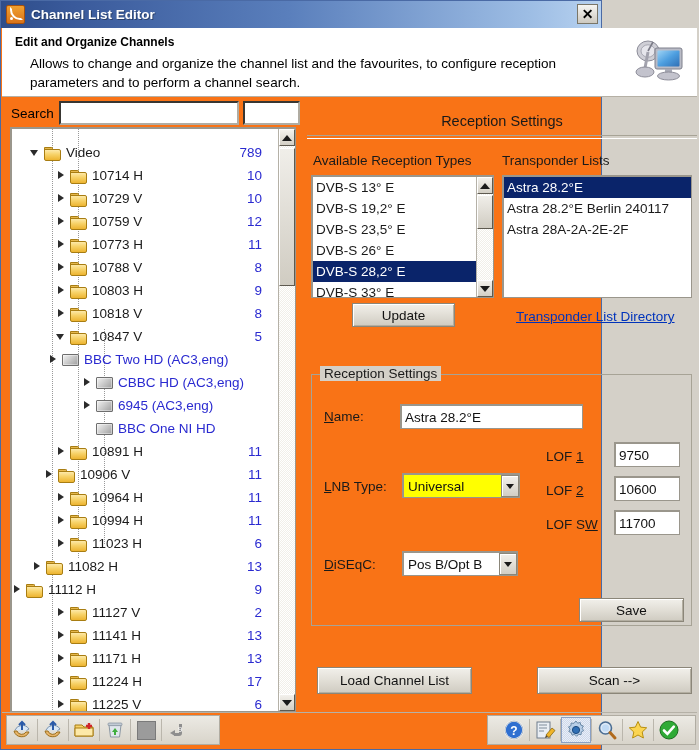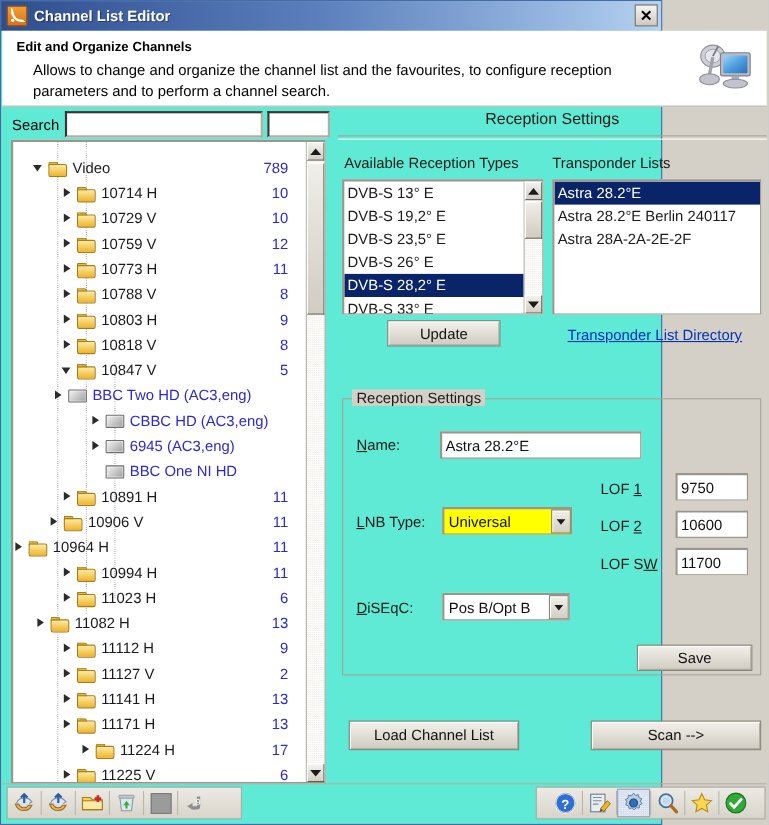--- a/index.html
+++ b/index.html
@@ -5,21 +5,21 @@
   html,body{margin:0;padding:0;}
   body{
     width:699px;height:750px;overflow:hidden;
     font-family:"Liberation Sans", sans-serif;
     font-size:13px;
     background:#d4d0c8;
     -webkit-font-smoothing:none;
   }
   #app{
     position:relative;width:602px;height:750px;
-    background:#5eead4;
+    background:#f97316;
     border:1px solid #4a6aa5;
     box-sizing:border-box;
   }
 
   
   .titlebar{
     position:absolute;left:0;top:0;width:100%;height:27px;
     background:linear-gradient(to right,#2e4d8a 0%,#3a5a9b 12%,#5a7fbc 48%,#9dbde4 88%,#b8d2f0 100%);
     display:flex;align-items:center;
     box-sizing:border-box;
@@ -190,21 +190,21 @@
   .sb-btn.down i{border-top:6px solid #1a1a1a;border-left:5px solid transparent;border-right:5px solid transparent;}
   .sb-thumb{
     position:absolute;left:0;width:16px;
     background:linear-gradient(to bottom,#f0eee9,#d0ccc2);
     border:1px solid #5e5a50;border-top-color:#fff;border-left-color:#fff;
     box-sizing:border-box;cursor:pointer;
   }
 
   
   .rightpane{
-    position:absolute;left:306px;top:98px;width:390px;height:613px;
+    position:absolute;left:306px;top:110px;width:390px;height:613px;
     box-sizing:border-box;
   }
   .rp-title{
     position:absolute;left:0;top:2px;width:390px;text-align:center;
     font-size:14.5px;color:#1a1a1a;
   }
   .rp-sep{
     position:absolute;left:0;top:24px;width:390px;height:2px;
     border-top:1px solid #a7a396;border-bottom:1px solid #fff;
   }
@@ -419,21 +419,21 @@
           <span class="ico-folder"></span>
           <span class="tlabel">10891 H</span>
           <span class="tcount">11</span>
         </div>
         <div class="trow" style="padding-left: 32px;">
           <span class="tw-expander collapsed"></span>
           <span class="ico-folder"></span>
           <span class="tlabel">10906 V</span>
           <span class="tcount">11</span>
         </div>
-        <div class="trow" style="">
+        <div class="trow" style="padding-left: 44px;">
           <span class="tw-expander collapsed"></span>
           <span class="ico-folder"></span>
           <span class="tlabel">10964 H</span>
           <span class="tcount">11</span>
         </div>
         <div class="trow" style="padding-left: 44px;">
           <span class="tw-expander collapsed"></span>
           <span class="ico-folder"></span>
           <span class="tlabel">10994 H</span>
           <span class="tcount">11</span>
@@ -443,21 +443,21 @@
           <span class="ico-folder"></span>
           <span class="tlabel">11023 H</span>
           <span class="tcount">6</span>
         </div>
         <div class="trow" style="padding-left: 20px;">
           <span class="tw-expander collapsed"></span>
           <span class="ico-folder"></span>
           <span class="tlabel">11082 H</span>
           <span class="tcount">13</span>
         </div>
-        <div class="trow" style="padding-left: 44px;">
+        <div class="trow" style="">
           <span class="tw-expander collapsed"></span>
           <span class="ico-folder"></span>
           <span class="tlabel">11112 H</span>
           <span class="tcount">9</span>
         </div>
         <div class="trow" style="padding-left: 44px;">
           <span class="tw-expander collapsed"></span>
           <span class="ico-folder"></span>
           <span class="tlabel">11127 V</span>
           <span class="tcount">2</span>
@@ -467,21 +467,21 @@
           <span class="ico-folder"></span>
           <span class="tlabel">11141 H</span>
           <span class="tcount">13</span>
         </div>
         <div class="trow" style="padding-left: 44px;">
           <span class="tw-expander collapsed"></span>
           <span class="ico-folder"></span>
           <span class="tlabel">11171 H</span>
           <span class="tcount">13</span>
         </div>
-        <div class="trow" style="padding-left: 61px;">
+        <div class="trow" style="padding-left: 44px;">
           <span class="tw-expander collapsed"></span>
           <span class="ico-folder"></span>
           <span class="tlabel">11224 H</span>
           <span class="tcount">17</span>
         </div>
         <div class="trow" style="padding-left: 44px;">
           <span class="tw-expander collapsed"></span>
           <span class="ico-folder"></span>
           <span class="tlabel">11225 V</span>
           <span class="tcount">6</span>

